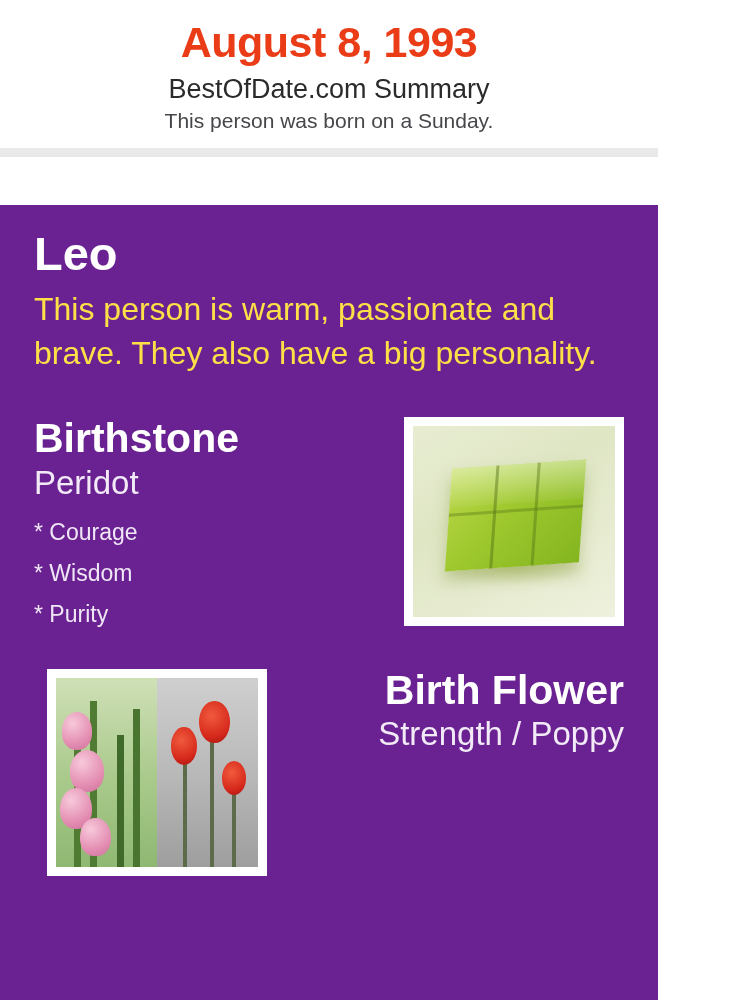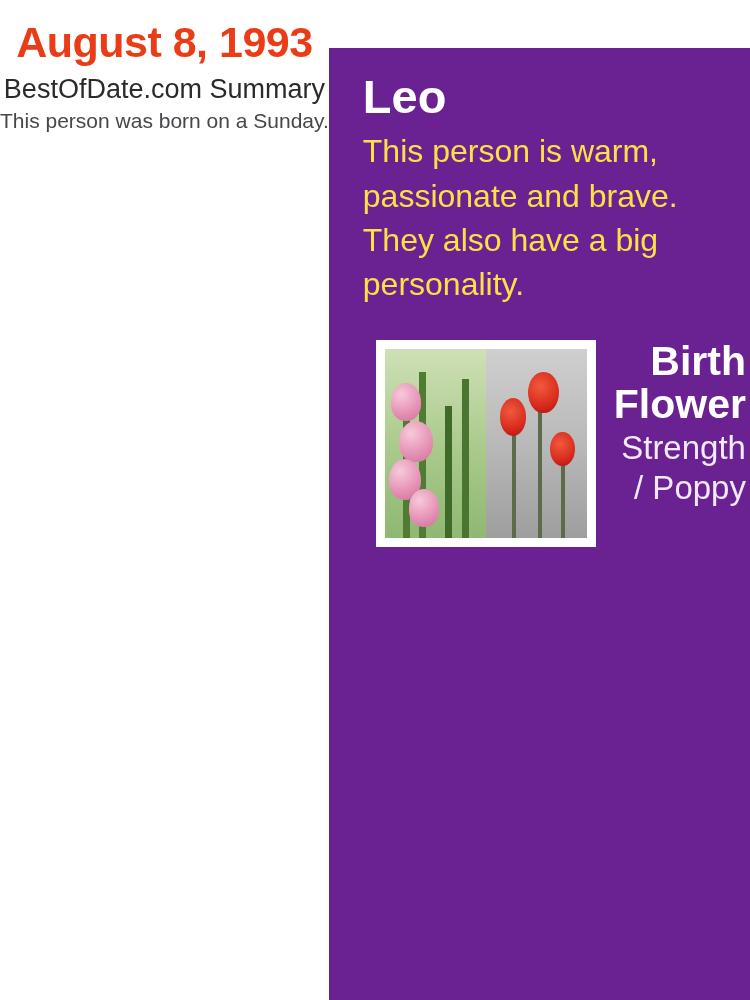--- a/index.html
+++ b/index.html
@@ -7,26 +7,26 @@
     padding: 0;
   }
   body {
     width: 750px;
     height: 1000px;
     background: #ffffff;
     font-family: "Liberation Sans", sans-serif;
     overflow: hidden;
   }
   .page {
-    width: 744px;
+    width: 658px;
     height: 1000px;
     position: relative;
     background: #ffffff;
     display: flex;
-    flex-direction: row;
+    flex-direction: column;
   }
 
   
   .header {
     background: #ffffff;
     padding: 18px 0 14px 0;
     text-align: center;
     flex: 0 0 auto;
   }
   .header-date {
@@ -258,20 +258,38 @@
 
   <div class="divider"></div>
 
   <div class="body-panel">
 
     <div>
       <div class="zodiac-name">Leo</div>
       <div class="zodiac-desc">This person is warm, passionate and brave. They also have a big personality.</div>
     </div>
 
+    <div class="stone-row">
+      <div class="stone-text">
+        <div class="section-title">Birthstone</div>
+        <div class="section-sub">Peridot</div>
+        <div class="bullet">* Courage</div>
+        <div class="bullet">* Wisdom</div>
+        <div class="bullet">* Purity</div>
+      </div>
+      <div class="photo-frame stone-frame">
+        <div class="stone-img">
+          <div class="crystal-shadow"></div>
+          <div class="crystal">
+            <div class="crystal-face"></div>
+            <div class="crystal-band"></div>
+          </div>
+        </div>
+      </div>
+    </div>
 
     <div class="flower-row">
       <div class="photo-frame flower-frame">
         <div class="flower-img">
           <div class="flower-left">
             <div class="glad-stem" style="left:18%; height:78%;"></div>
             <div class="glad-stem" style="left:34%; height:88%;"></div>
             <div class="glad-stem" style="left:60%; height:70%; background:#3f6a2a;"></div>
             <div class="glad-stem" style="left:76%; height:84%; background:#4a7530;"></div>
             <div class="glad-bloom" style="left:6%; top:18%; width:30%; height:20%;"></div>

